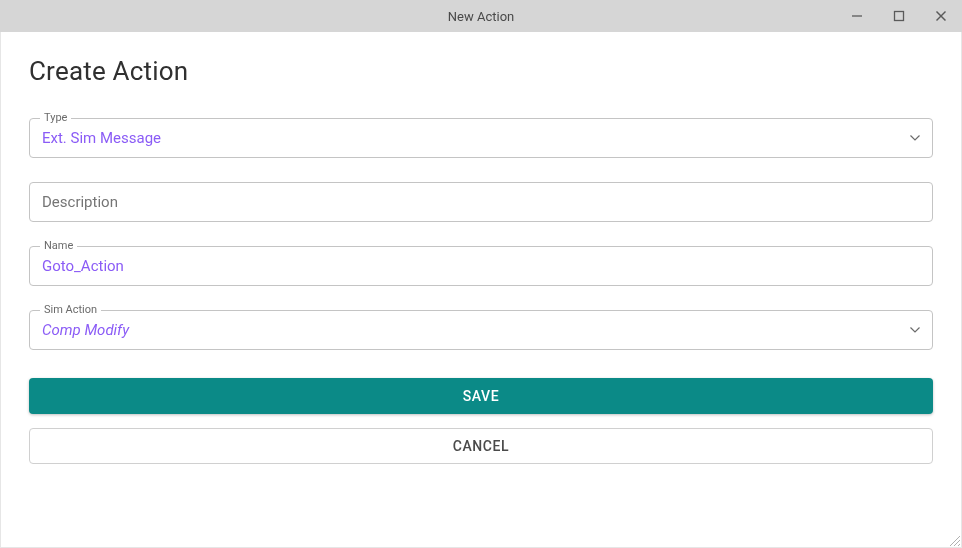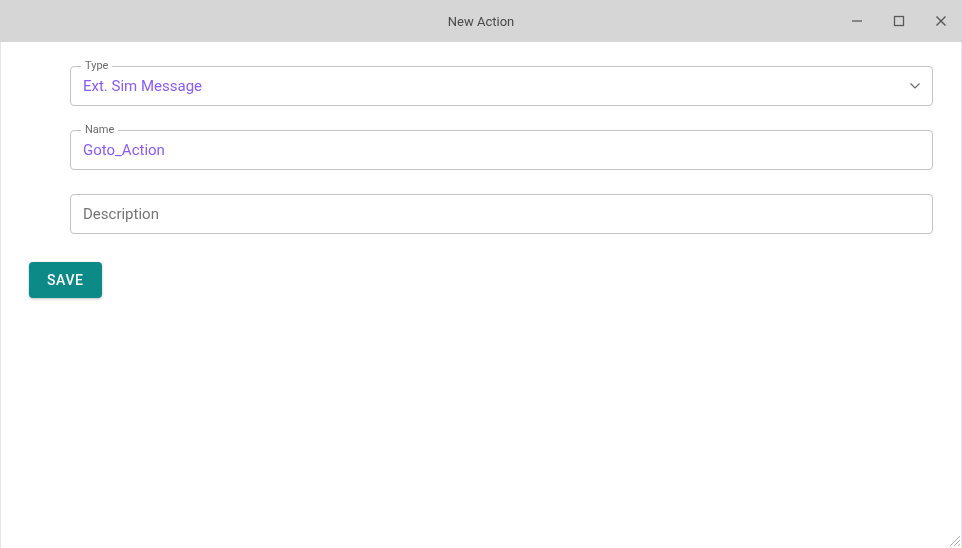--- a/index.html
+++ b/index.html
@@ -5,21 +5,21 @@
     * { box-sizing: border-box; margin: 0; padding: 0; }
     body {
       font-family: -apple-system, BlinkMacSystemFont, "Segoe UI", Roboto, Arial, sans-serif;
       background: #fff;
       width: 962px;
       height: 548px;
       overflow: hidden;
       position: relative;
     }
     .titlebar {
-      height: 42px;
+      height: 32px;
       background: #d6d6d6;
       display: flex;
       align-items: center;
       position: relative;
     }
     .titlebar-title {
       position: absolute;
       left: 50%;
       transform: translateX(-50%);
       font-size: 13px;
@@ -52,21 +52,20 @@
     .page-title {
       font-size: 26px;
       font-weight: 400;
       color: #303030;
       margin-bottom: 32px;
       letter-spacing: 0.2px;
     }
     .field {
       position: relative;
       margin-bottom: 24px;
-      margin-left: 41px;
     }
     .field-box {
       border: 1px solid #c4c4c4;
       border-radius: 4px;
       height: 40px;
       display: flex;
       align-items: center;
       padding: 0 12px;
       position: relative;
       background: #fff;
@@ -96,22 +95,24 @@
       flex: 1;
     }
     .dropdown-caret {
       margin-left: 8px;
       color: #6b6b6b;
       display: flex;
       align-items: center;
     }
     .actions {
       display: flex;
+      justify-content: flex-end;
       gap: 14px;
       margin-top: 28px;
+      flex-direction: column;
     }
     .btn {
       height: 36px;
       padding: 0 18px;
       border-radius: 4px;
       font-size: 14px;
       font-weight: 500;
       letter-spacing: 0.6px;
       display: flex;
       align-items: center;
@@ -166,50 +167,63 @@
       <svg width="12" height="12" viewBox="0 0 12 12">
           <line x1="1.5" y1="1.5" x2="10.5" y2="10.5" stroke="#5a5a5a" stroke-width="1.5"></line>
           <line x1="10.5" y1="1.5" x2="1.5" y2="10.5" stroke="#5a5a5a" stroke-width="1.5"></line>
         </svg>
     </div>
   </div>
 </div>
 
 <div class="content-wrap">
   <div class="content">
+    <h1 class="page-title">Create Action</h1>
 
     <div class="field">
       <div class="field-box">
         <span class="field-label">Type</span>
         <span class="field-value">Ext. Sim Message</span>
         <span class="dropdown-caret">
           <svg width="10" height="6" viewBox="0 0 10 6">
               <path d="M0.5 0.5 L5 5 L9.5 0.5" fill="none" stroke="#6b6b6b" stroke-width="1.2"></path>
             </svg>
         </span>
       </div>
     </div>
 
     <div class="field">
       <div class="field-box">
+        <input class="field-value" type="text" style="color: rgb(48, 48, 48);" placeholder="Description">
+      </div>
+    </div>
+
+    <div class="field">
+      <div class="field-box">
         <span class="field-label">Name</span>
         <input class="field-value" type="text" value="Goto_Action" style="">
       </div>
     </div>
 
     <div class="field">
       <div class="field-box">
-        <input class="field-value" type="text" style="color: rgb(48, 48, 48);" placeholder="Description">
-      </div>
-    </div>
-
+        <span class="field-label">Sim Action</span>
+        <span class="field-value italic">Comp Modify</span>
+        <span class="dropdown-caret">
+          <svg width="10" height="6" viewBox="0 0 10 6">
+              <path d="M0.5 0.5 L5 5 L9.5 0.5" fill="none" stroke="#6b6b6b" stroke-width="1.2"></path>
+            </svg>
+        </span>
+      </div>
+    </div>
 
 
     <div class="actions">
       <button class="btn btn-primary">SAVE</button>
+      <button class="btn btn-secondary">CANCEL</button>
     </div>
   </div>
 </div>
 
 <svg class="resize-grip" width="14" height="14" viewBox="0 0 14 14">
   <line x1="3" y1="13" x2="13" y2="3" stroke="#b0b0b0" stroke-width="1"></line>
   <line x1="7" y1="13" x2="13" y2="7" stroke="#b0b0b0" stroke-width="1"></line>
   <line x1="11" y1="13" x2="13" y2="11" stroke="#b0b0b0" stroke-width="1"></line>
 </svg>
 

